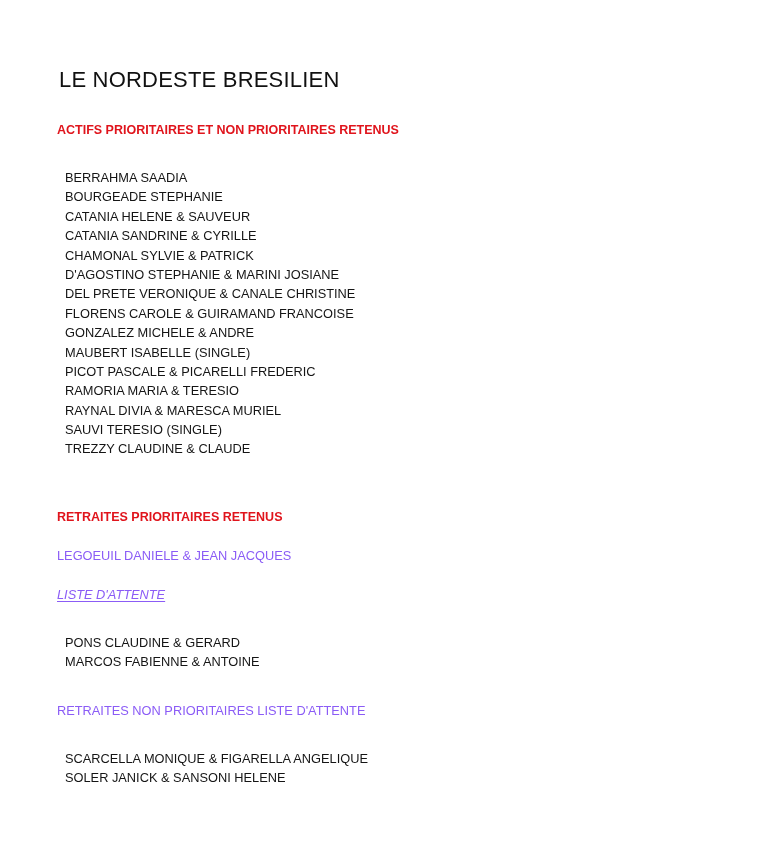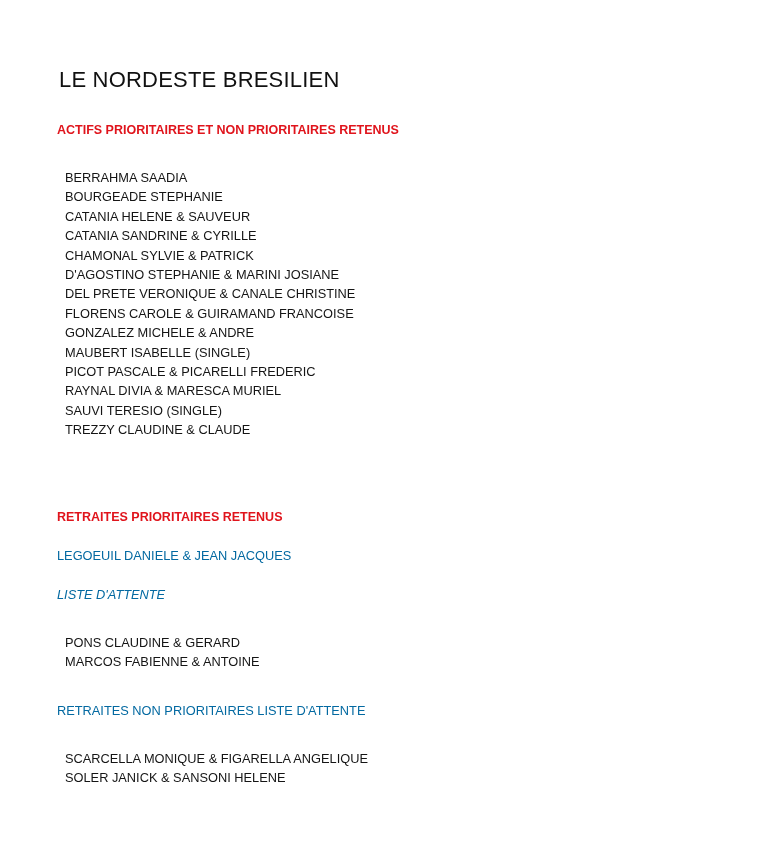--- a/index.html
+++ b/index.html
@@ -37,25 +37,26 @@
       font-weight: bold;
       color: #e0141c;
       line-height: 16px;
       white-space: nowrap;
     }
     .line {
       position: absolute;
       left: 57px;
       font-size: 12.8px;
       line-height: 16px;
-      color: #0369a1;
+      color: #8b5cf6;
       white-space: nowrap;
     }
     .italic-u {
       font-style: italic;
+      text-decoration: underline;
       text-underline-offset: 2px;
     }
     .list {
       position: absolute;
       left: 57px;
       margin: 8px;
       padding: 0;
       list-style: none;
     }
     .list li {
@@ -80,20 +81,21 @@
     <li>BOURGEADE STEPHANIE</li>
     <li>CATANIA HELENE &amp; SAUVEUR</li>
     <li>CATANIA SANDRINE &amp; CYRILLE</li>
     <li>CHAMONAL SYLVIE &amp; PATRICK</li>
     <li>D'AGOSTINO STEPHANIE &amp; MARINI JOSIANE</li>
     <li>DEL PRETE VERONIQUE &amp; CANALE CHRISTINE</li>
     <li>FLORENS CAROLE &amp; GUIRAMAND FRANCOISE</li>
     <li>GONZALEZ MICHELE &amp; ANDRE</li>
     <li>MAUBERT ISABELLE (SINGLE)</li>
     <li>PICOT PASCALE &amp; PICARELLI FREDERIC</li>
+    <li>RAMORIA MARIA &amp; TERESIO</li>
     <li>RAYNAL DIVIA &amp; MARESCA MURIEL</li>
     <li>SAUVI TERESIO (SINGLE)</li>
     <li>TREZZY CLAUDINE &amp; CLAUDE</li>
   </ul>
 
   <div class="heading-red" style="top:509px;">RETRAITES PRIORITAIRES RETENUS</div>
 
   <div class="line" style="top:548px;">LEGOEUIL DANIELE &amp; JEAN JACQUES</div>
 
   <div class="line" style="top:587px;">

